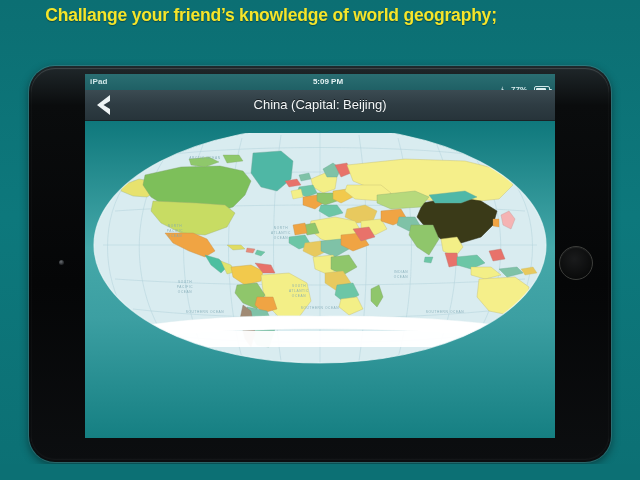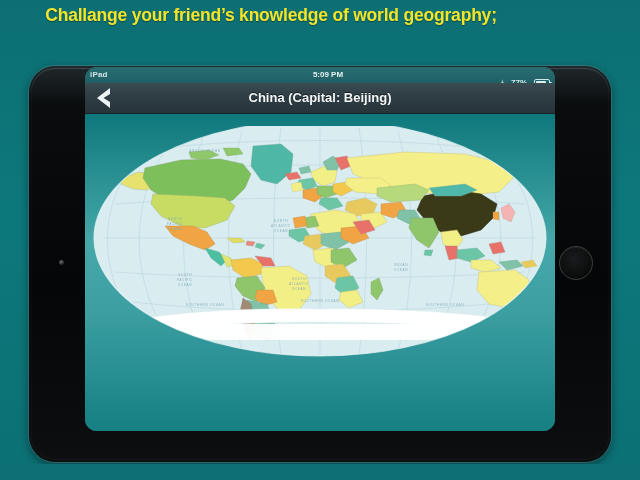--- a/index.html
+++ b/index.html
@@ -78,26 +78,25 @@
     border-radius: 50%;
     border: 1.4px solid #3c3d3a;
     background: radial-gradient(circle at 45% 38%, #1a1b1c 0%, #0a0b0b 70%);
     box-shadow: inset 0 1px 1px rgba(255,255,255,0.07);
   }
 
   
   .screen {
     position: absolute;
     left: 56px;
-    top: 1px;
+    top: 8px;
     width: 470px;
     height: 364px;
     background: linear-gradient(180deg, #0f7579 0%, #3aa3a5 48%, #117b7e 100%);
     overflow: hidden;
-    border-radius: 12px;
   }
 
   
   .statusbar {
     position: relative;
     height: 16px;
     background: linear-gradient(180deg, #2a6e72 0%, #1f6065 100%);
     color: #cfe7e8;
     font-size: 8px;
     line-height: 16px;
@@ -162,21 +161,21 @@
     border-bottom: 1px solid #1a2327;
   }
   .nav-title {
     position: absolute;
     left: 0; right: 0; top: 0;
     height: 40px;
     line-height: 30px;
     text-align: center;
     color: #f2f6f7;
     font-size: 13px;
-    font-weight: bold;
+    font-weight: normal;
     text-shadow: 0 -1px 0 rgba(0,0,0,0.55);
     font-family: "Liberation Sans", sans-serif;
   }
   .back-btn {
     position: absolute;
     left: 5px; top: 1px;
     width: 30px; height: 28px;
     cursor: pointer;
   }
   .back-btn svg { display: block; }

